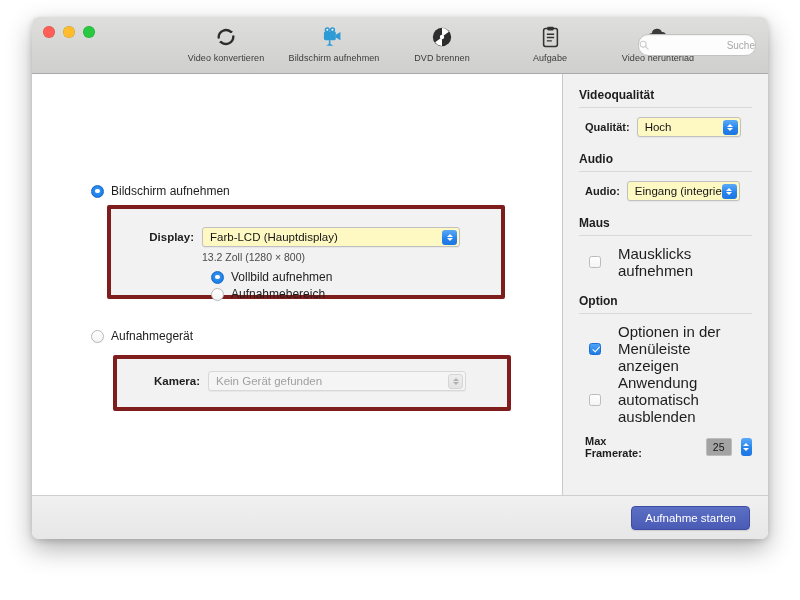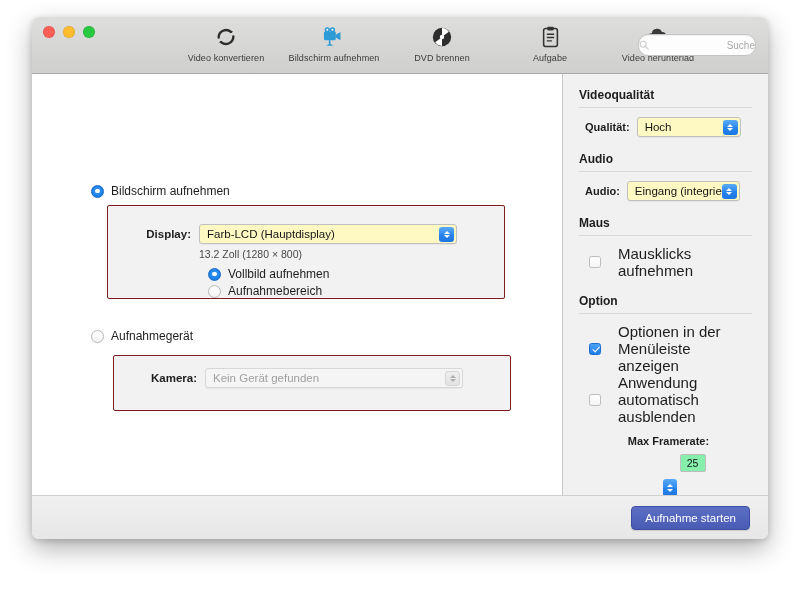--- a/index.html
+++ b/index.html
@@ -139,21 +139,21 @@
     border-radius: 50%;
     background: #ffffff;
   }
   .group-label {
     font-size: 12px;
     color: #1d1d1d;
   }
 
   .group-box {
     background: #f2f2f2;
-    border: 1px solid #7f1d1d;
+    border: 4px solid #7f1d1d;
     border-radius: 2px;
     box-sizing: border-box;
   }
 
   .field-row {
     display: flex;
     align-items: center;
     gap: 8px;
   }
   .field-label {
@@ -257,21 +257,21 @@
     left: 3.6px; top: 1.1px;
     width: 3px; height: 6.4px;
     border: solid #ffffff;
     border-width: 0 1.7px 1.7px 0;
     transform: rotate(42deg);
   }
 
   .numbox {
     height: 18px;
     min-width: 26px;
-    background: #86efac;
+    background: #a3a3a3;
     border: 1px solid #bdbdbd;
     border-radius: 2px;
     display: flex;
     align-items: center;
     justify-content: center;
     font-size: 10.5px;
     color: #161616;
     box-sizing: border-box;
     padding: 0 4px;
     margin-left: 48px;
@@ -504,21 +504,21 @@
         <div class="sec-title">Option</div>
         <div class="sec-body">
           <div class="side-row" style="padding-left:10px;">
             <span class="checkbox on"></span>
             <span class="side-label">Optionen in der Menüleiste anzeigen</span>
           </div>
           <div class="side-row" style="padding-left:10px; margin-top:0;">
             <span class="checkbox off"></span>
             <span class="side-label">Anwendung automatisch ausblenden</span>
           </div>
-          <div class="side-row" style="padding-left:6px; margin-top:10px;flex-direction:column;">
+          <div class="side-row" style="padding-left:6px; margin-top:10px;">
             <span class="side-field-label">Max Framerate:</span>
             <span class="numbox">25</span>
             <span class="stepper-standalone">
               <span class="chev up"></span>
                 <span class="chev down"></span>
             </span>
           </div>
         </div>
       </div>
 

